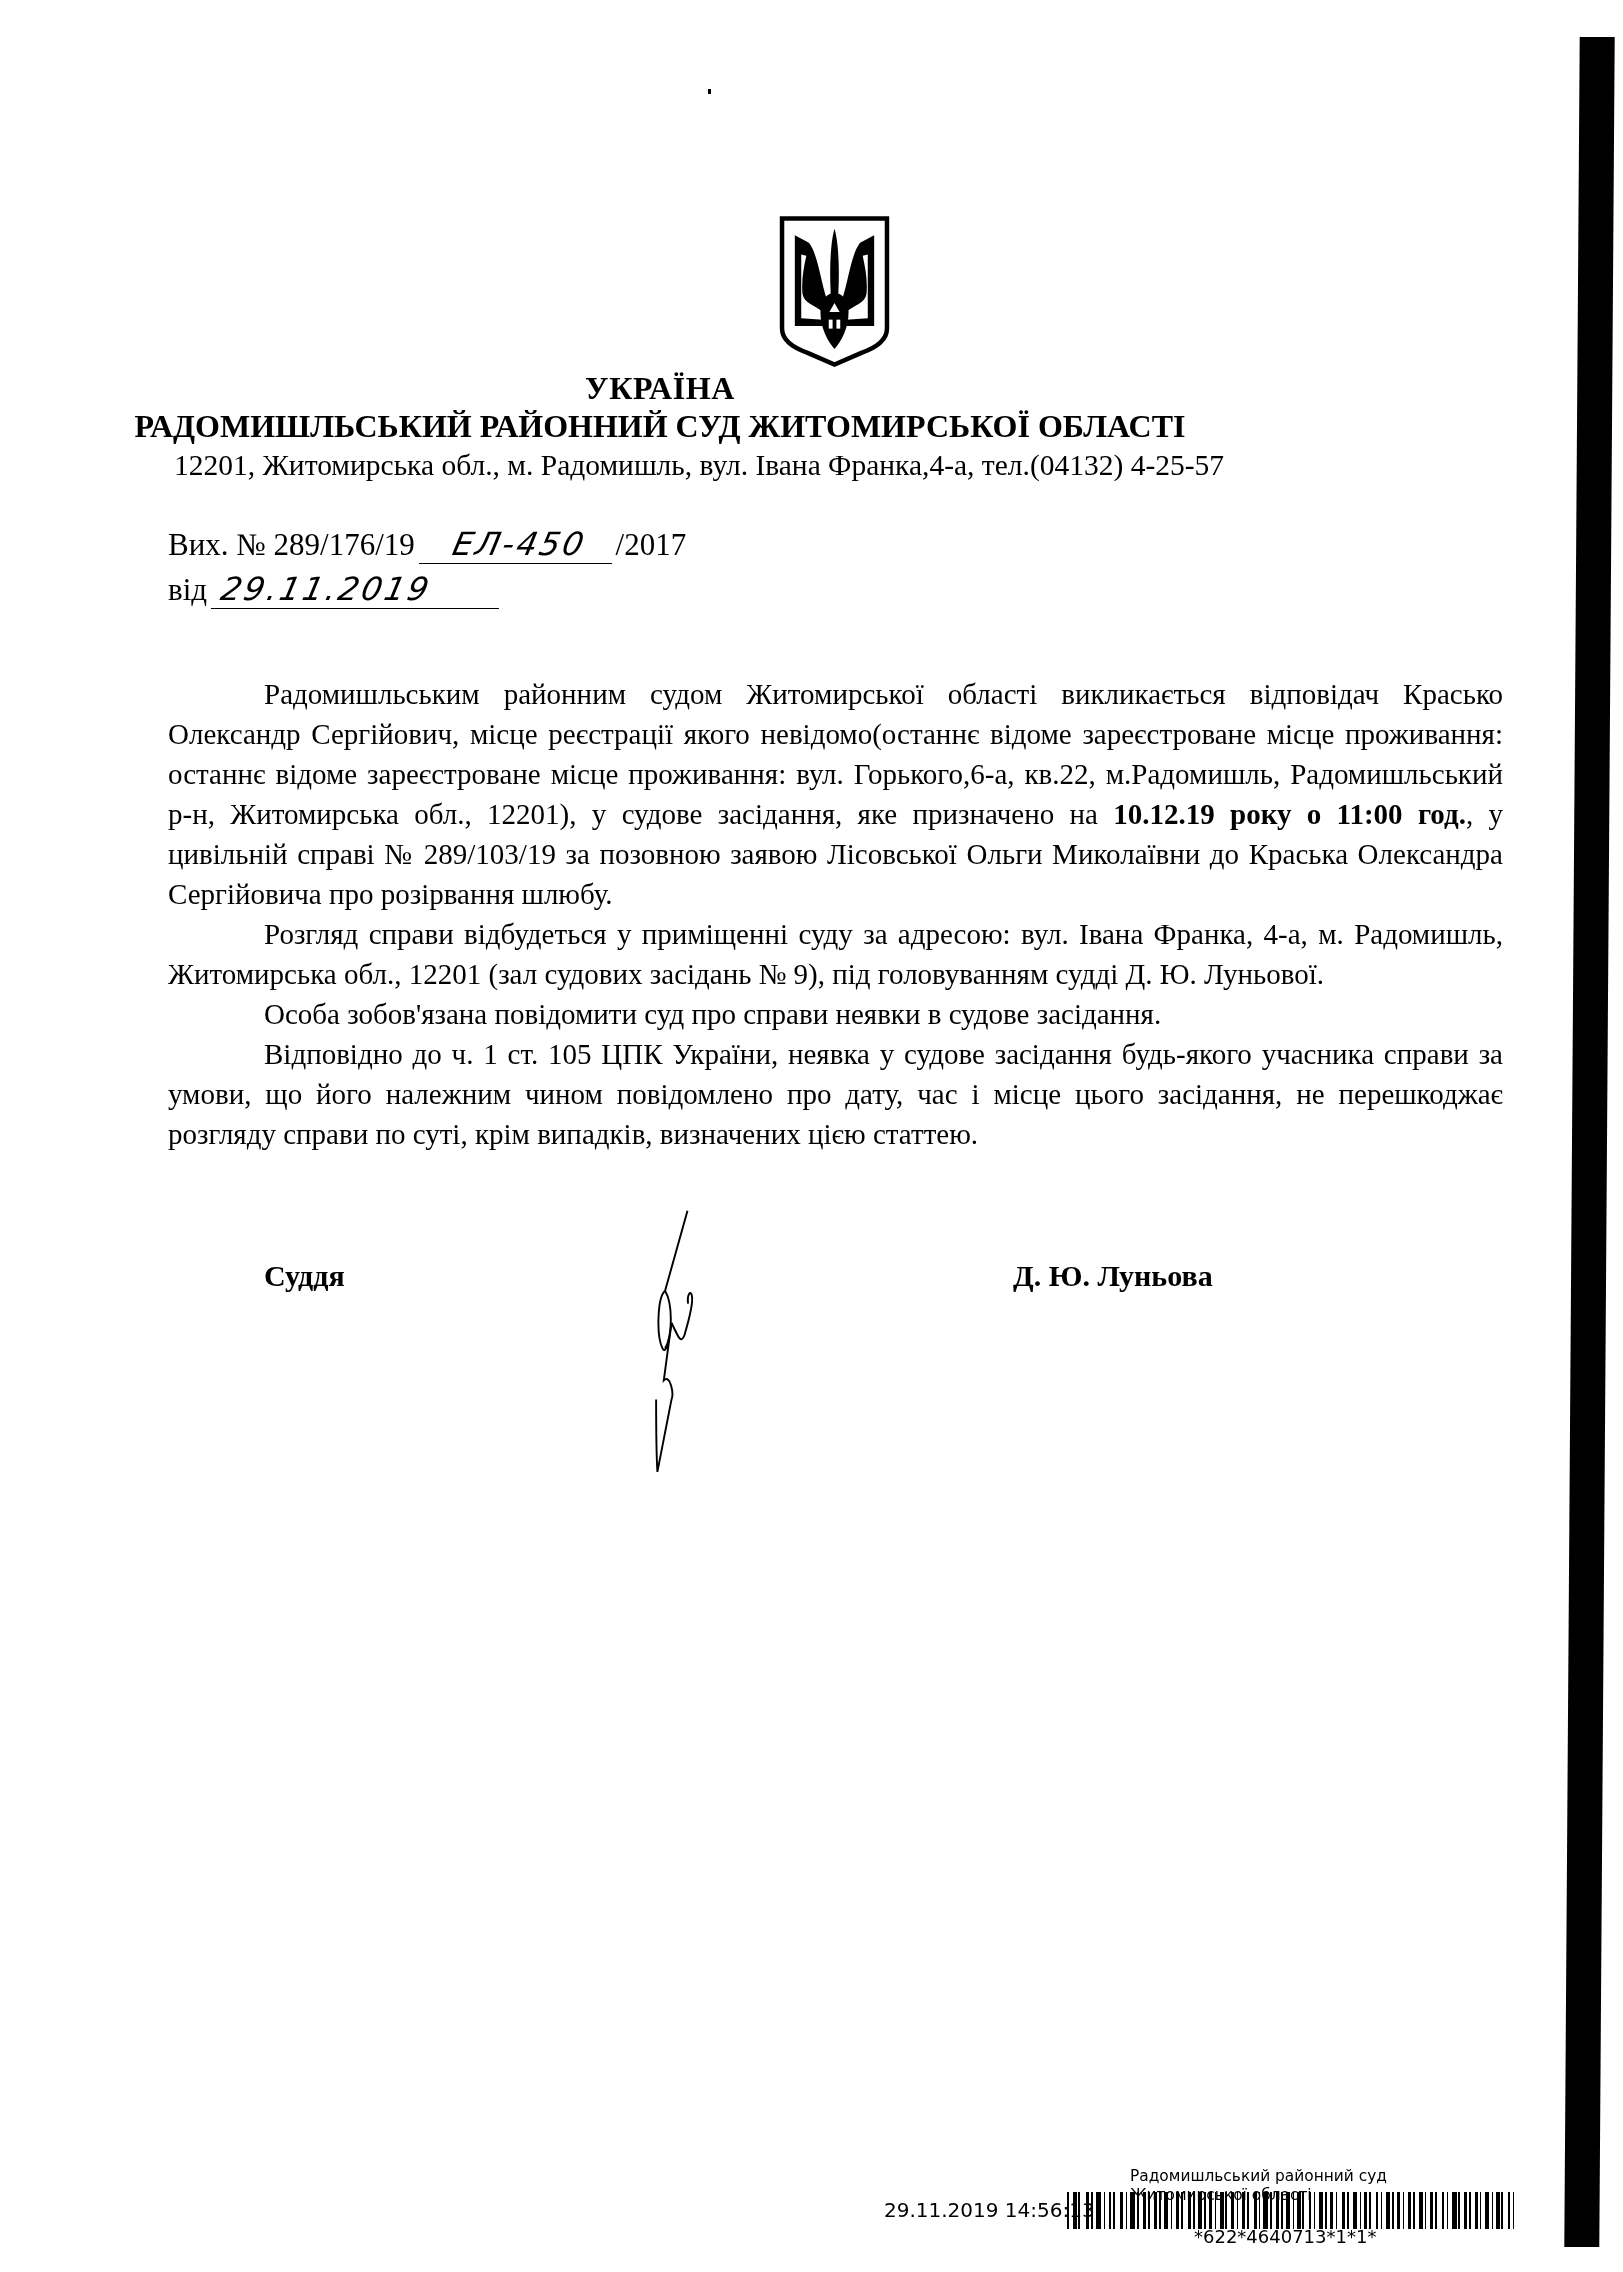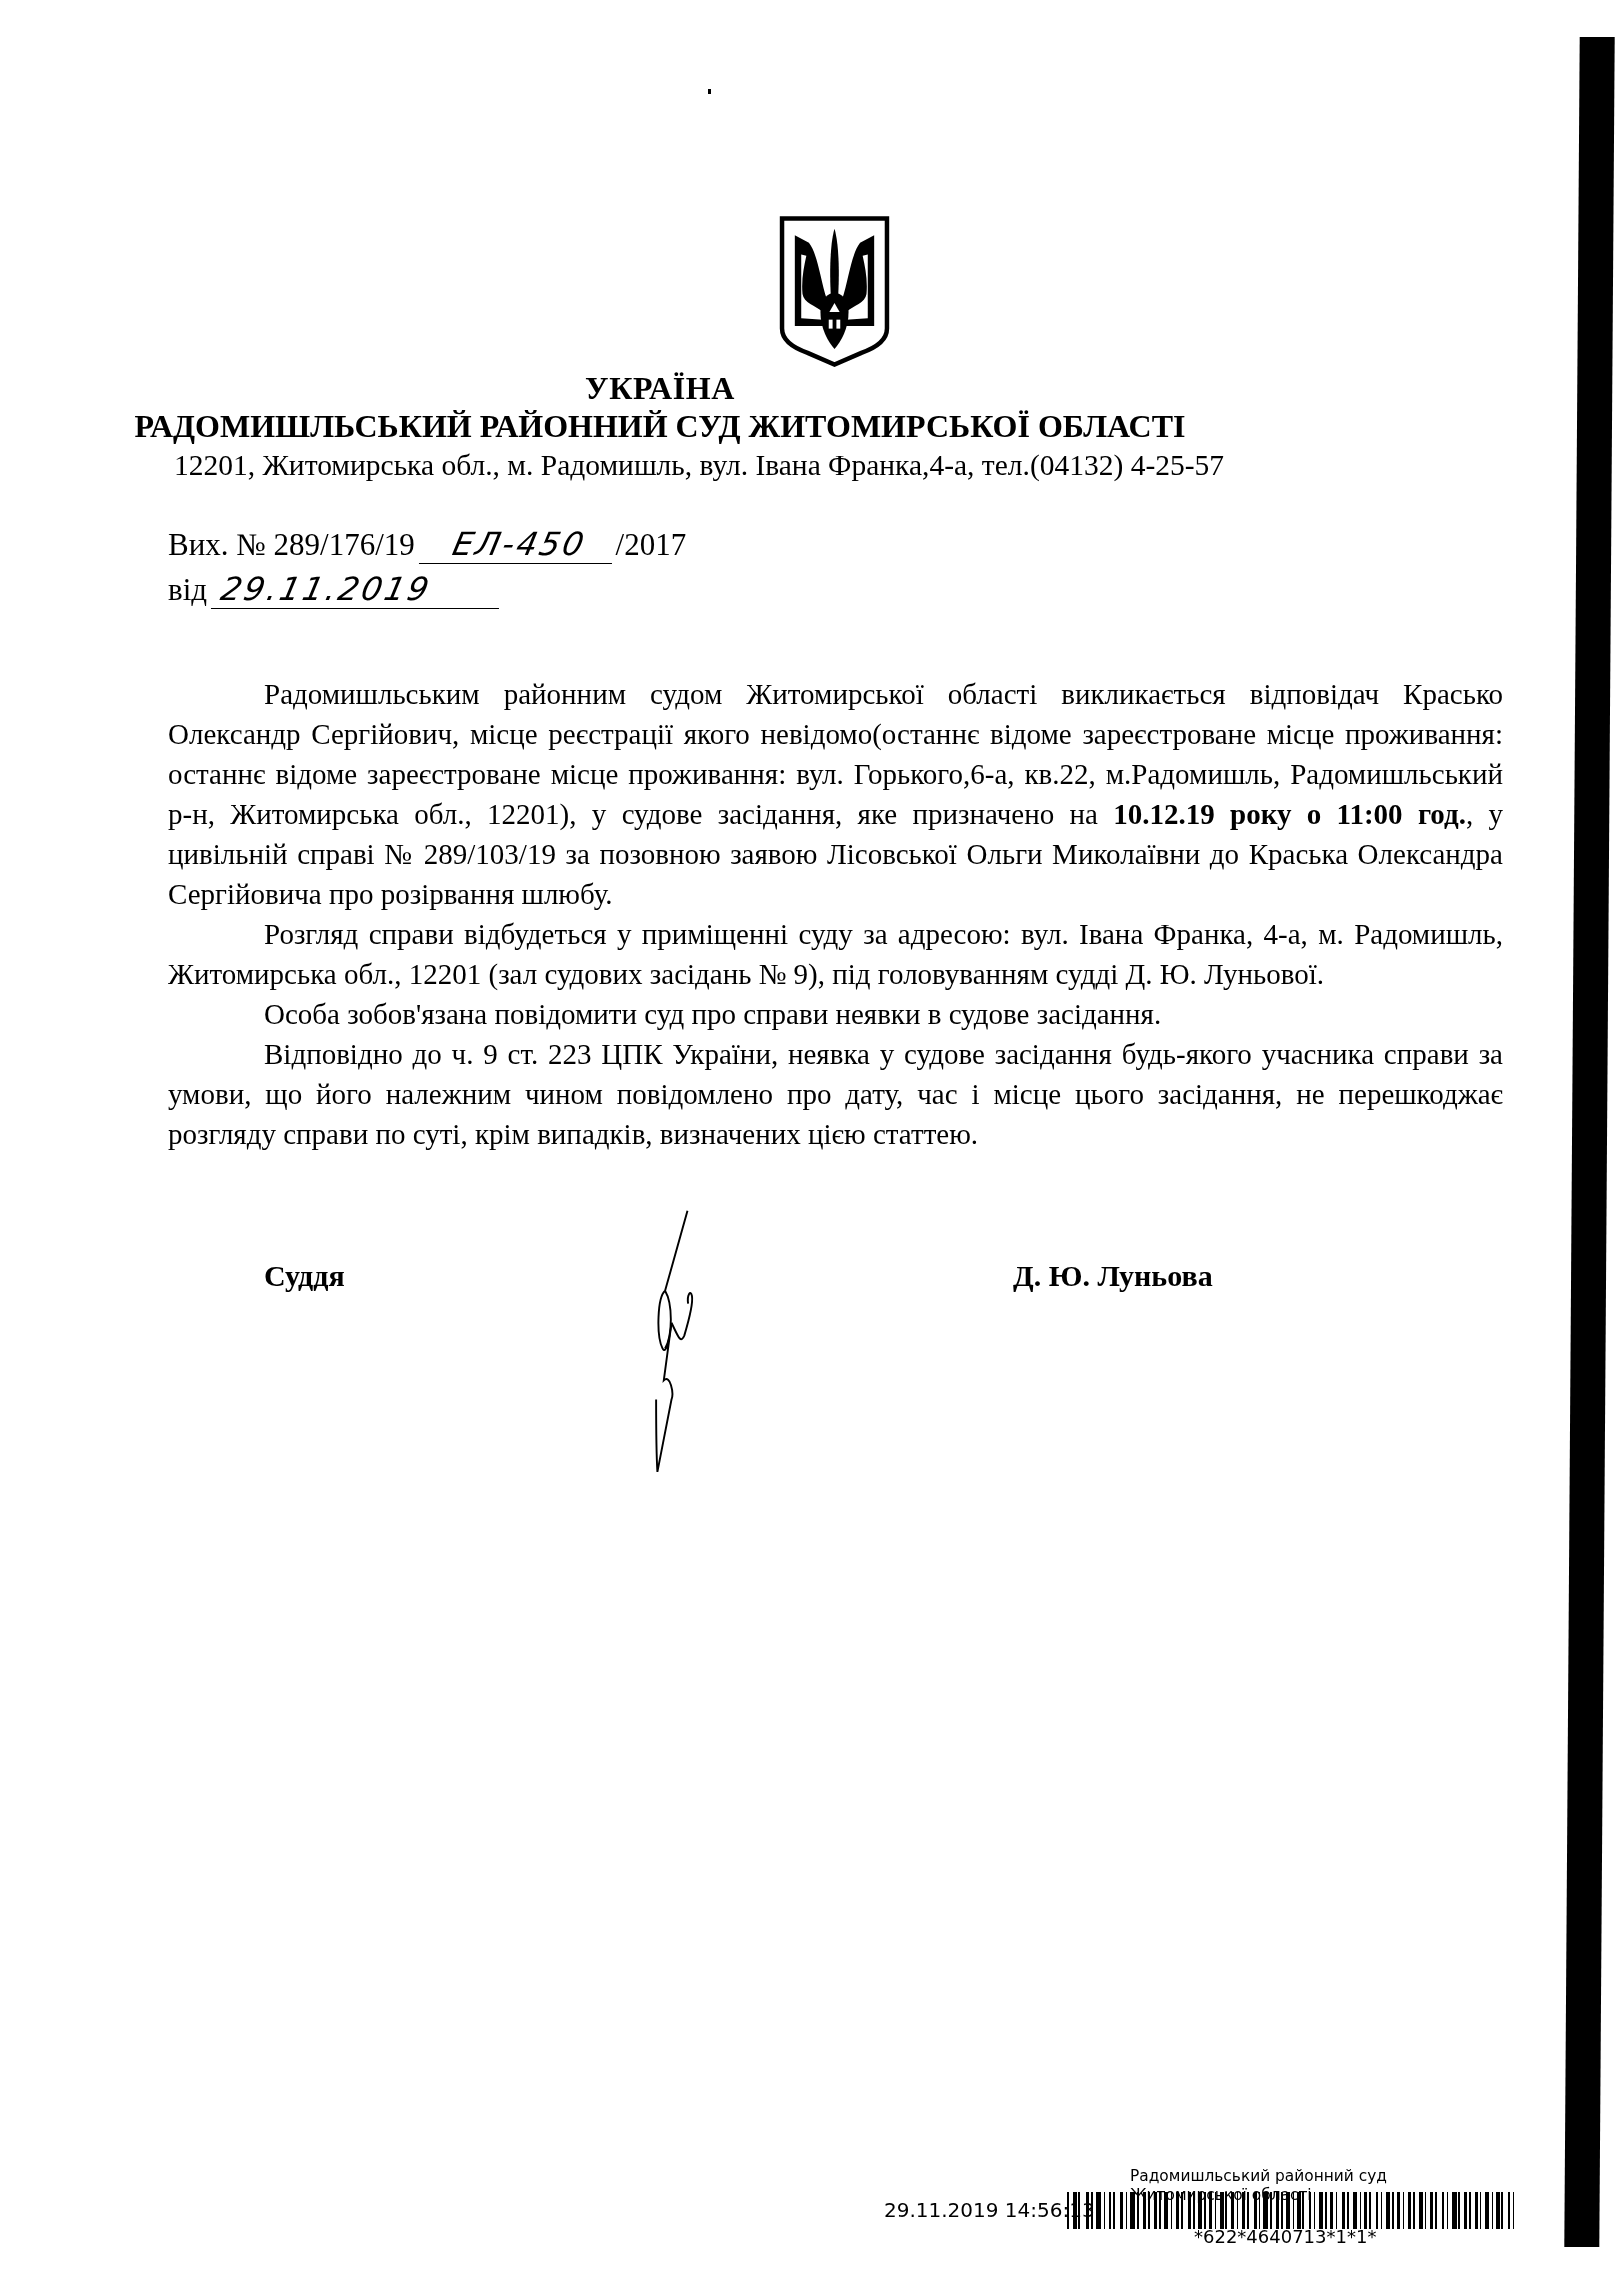--- a/index.html
+++ b/index.html
@@ -56,21 +56,21 @@
 </div>
 <div class="abs ref" style="top:570px;">
   <span>від</span>
   <span class="hand" style="width:282px; text-align:left; padding-left:6.4px;">29.11.2019</span>
 </div>
 
 <div class="abs body-text" style="top:674px;">
   <p><span>Радомишльським районним судом Житомирської області викликається відповідач Красько Олександр Сергійович, місце реєстрації якого невідомо(останнє відоме зареєстроване місце проживання: останнє відоме зареєстроване місце проживання: вул. Горького,6-а, кв.22, м.Радомишль, Радомишльський р-н, Житомирська обл., 12201), у судове засідання, яке призначено на </span><b>10.12.19 року о 11:00 год.</b><span>, у цивільній справі № 289/103/19 за позовною заявою Лісовської Ольги Миколаївни до Краська Олександра Сергійовича про розірвання шлюбу.</span></p>
   <p>Розгляд справи відбудеться у приміщенні суду за адресою: вул. Івана Франка, 4-а, м. Радомишль, Житомирська обл., 12201 (зал судових засідань № 9), під головуванням судді  Д. Ю.  Луньової.</p>
   <p>Особа зобов'язана повідомити суд про справи неявки в судове засідання.</p>
-  <p>Відповідно до ч. 9 ст. 223 ЦПК України, неявка у судове засідання будь-якого учасника справи за умови, що його належним чином повідомлено про дату, час і місце цього засідання, не перешкоджає розгляду справи по суті, крім випадків, визначених цією статтею.</p>
+  <p>Відповідно до ч. 1 ст. 105 ЦПК України, неявка у судове засідання будь-якого учасника справи за умови, що його належним чином повідомлено про дату, час і місце цього засідання, не перешкоджає розгляду справи по суті, крім випадків, визначених цією статтею.</p>
 </div>
 
 <div class="abs sig-label" style="left:264px;">Суддя</div>
 <div class="abs sig-label" style="left:1013px;">Д. Ю. Луньова</div>
 <svg class="abs signature" viewBox="0 0 200 420" fill="none" stroke="#000" stroke-width="3">
   <path d="M107 5 L72 130 C60 140 58 200 68 220 C74 232 80 200 82 180 L70 270 C80 260 86 290 82 300 L60 413 C58 380 58 340 58 300"></path>
   <path d="M72 130 C84 150 84 200 72 220"></path>
   <path d="M82 180 C92 200 96 214 102 200 C108 180 116 150 114 138 C112 128 106 136 108 150"></path>
 </svg>
 

